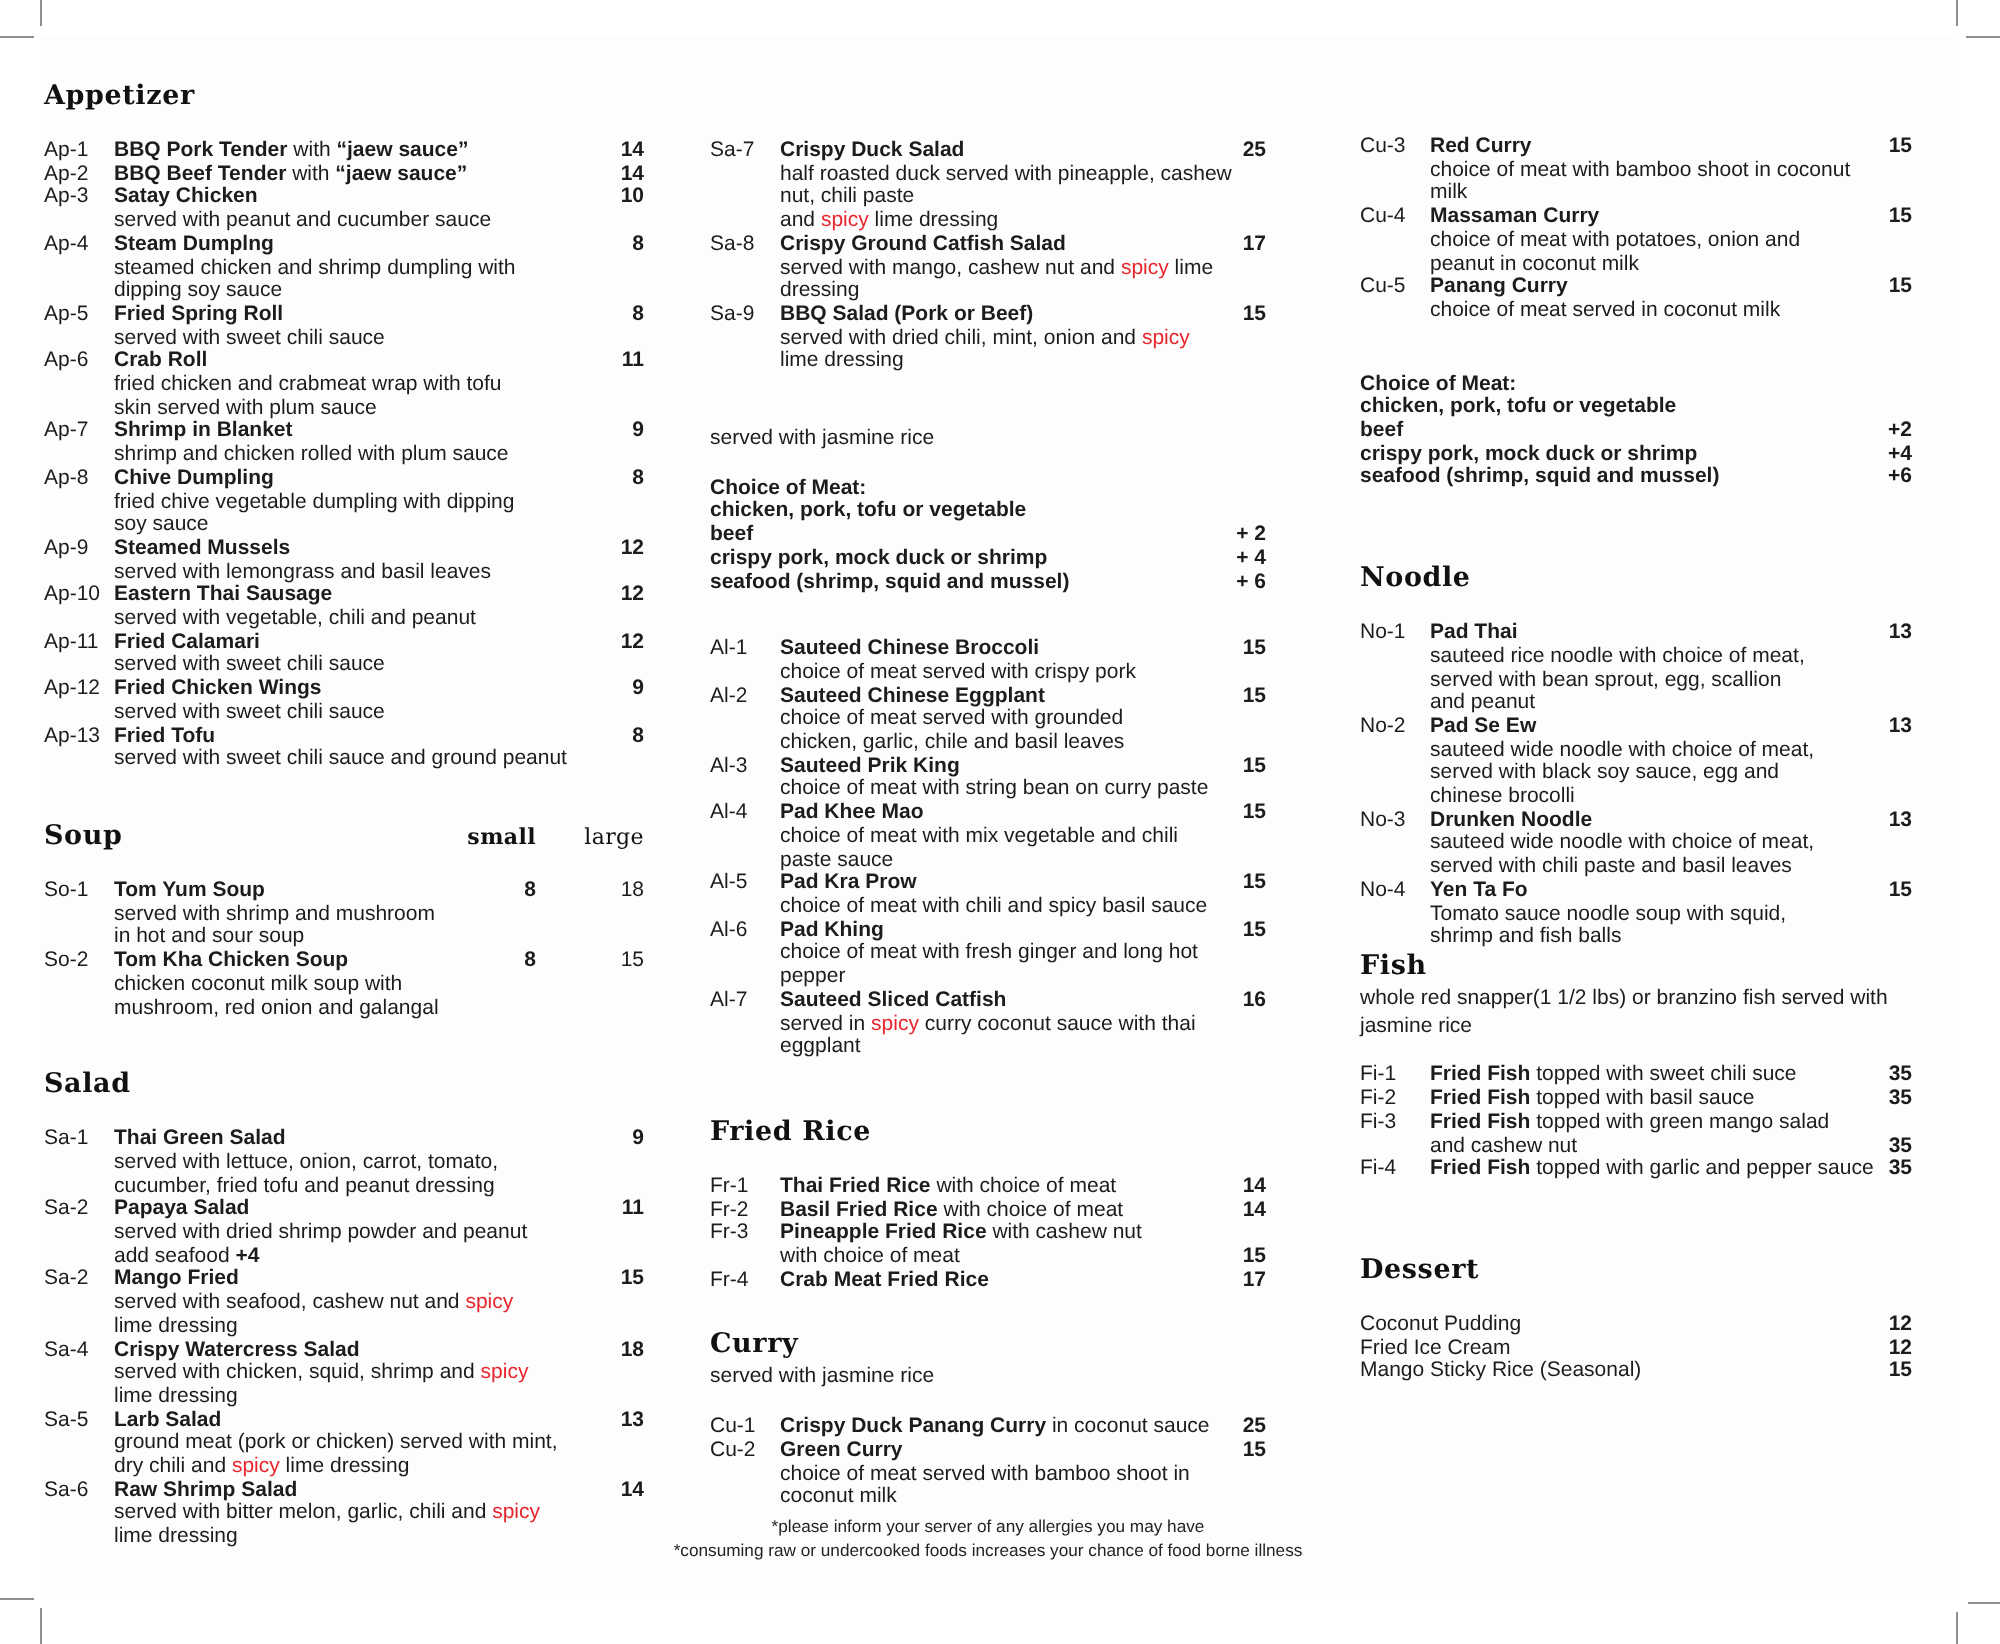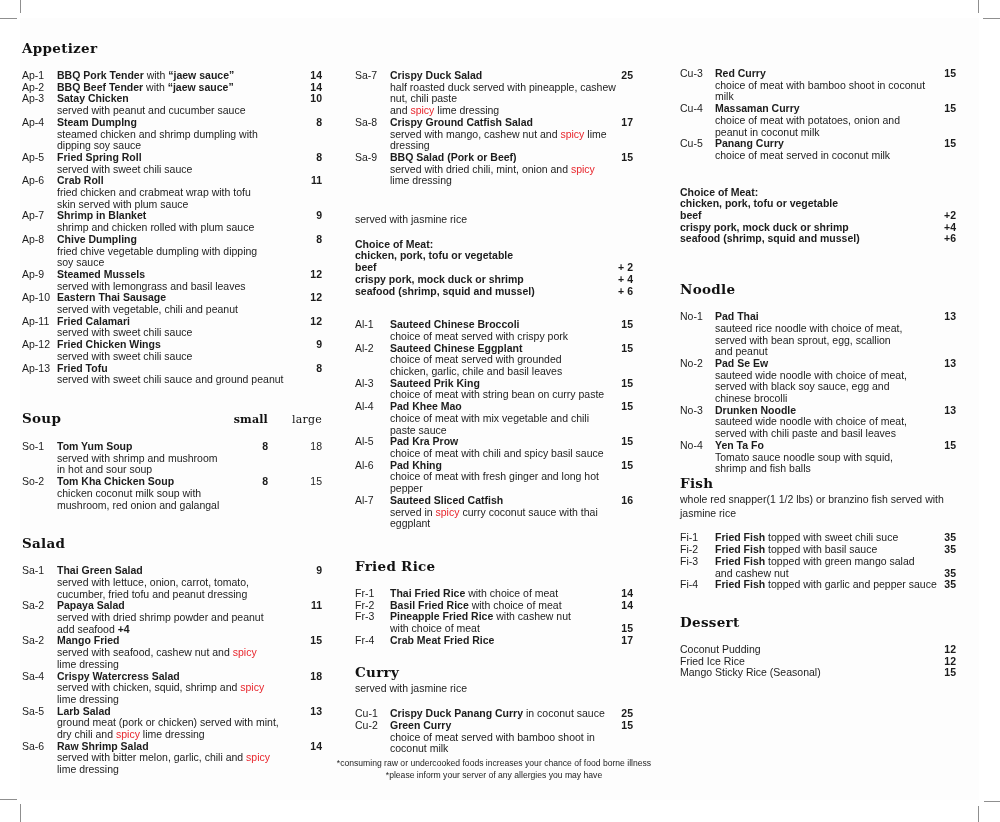--- a/index.html
+++ b/index.html
@@ -590,22 +590,22 @@
           <span class="code"></span>
           <span class="txt"><span>choice of meat served with bamboo shoot in</span></span>
         </div>
         <div class="row">
           <span class="code"></span>
           <span class="txt"><span>coconut milk</span></span>
         </div>
       </div>
     </div>
     <div class="footnote" style="margin-top: 2px;">
+      <div>*please inform your server of any allergies you may have</div>
       <div>*consuming raw or undercooked foods increases your chance of food borne illness</div>
-      <div>*please inform your server of any allergies you may have</div>
     </div>
   </div>
 <div class="col col3">
     <div class="items">
       <div class="item">
         <div class="row">
           <span class="code">Cu-3</span>
           <span class="txt"><span class="s-b">Red Curry</span></span>
           <span class="price">15</span>
         </div>
@@ -774,32 +774,32 @@
         </div>
       </div>
       <div class="item">
         <div class="row">
           <span class="code">Fi-4</span>
           <span class="txt"><span class="s-b">Fried Fish</span><span> topped with garlic and pepper sauce</span></span>
           <span class="price">35</span>
         </div>
       </div>
     </div>
-    <div class="section" style="margin-top: 23px;">
+    <div class="section" style="margin-top: 36px;">
       <div class="section-header">
         <span class="header-label">Dessert</span>
       </div>
     </div>
     <div class="items">
       <div class="row">
         <span class="txt">Coconut Pudding</span>
         <span class="price">12</span>
       </div>
       <div class="row">
-        <span class="txt">Fried Ice Rice</span>
+        <span class="txt">Fried Ice Cream</span>
         <span class="price">12</span>
       </div>
       <div class="row">
         <span class="txt">Mango Sticky Rice (Seasonal)</span>
         <span class="price">15</span>
       </div>
     </div>
   </div>
 
 </body></html>

